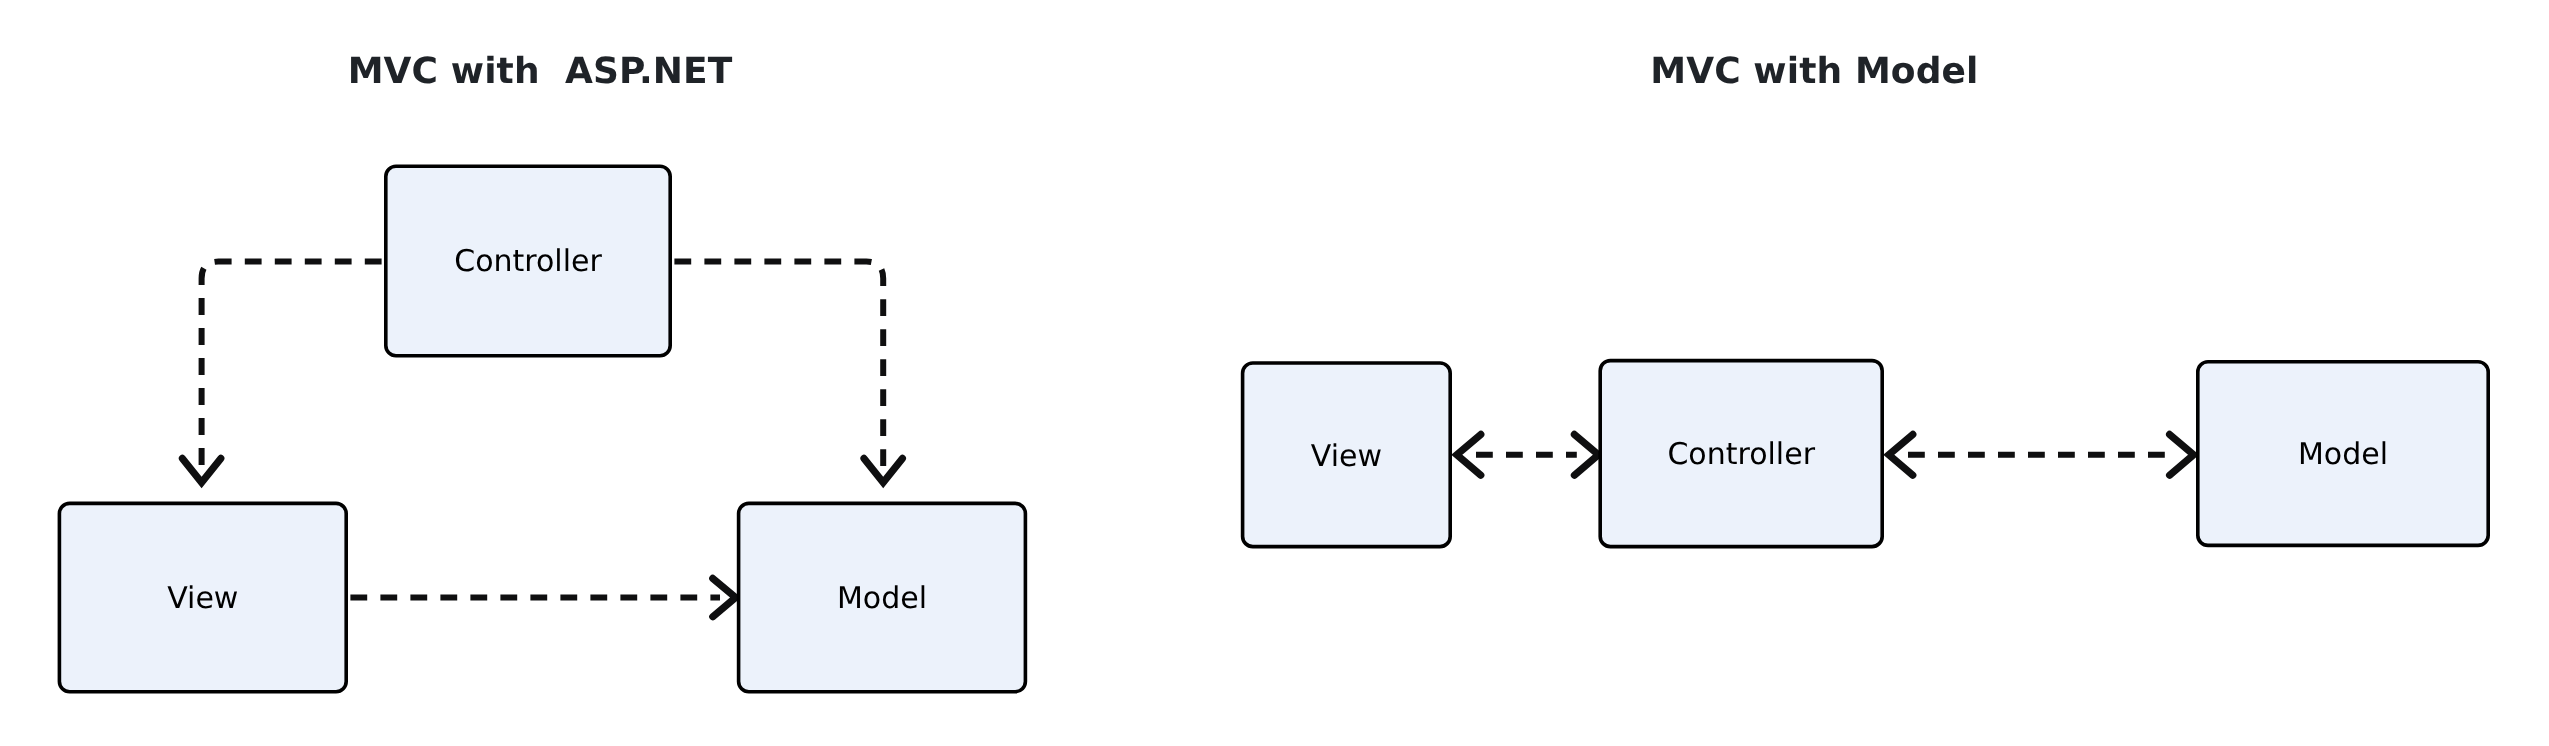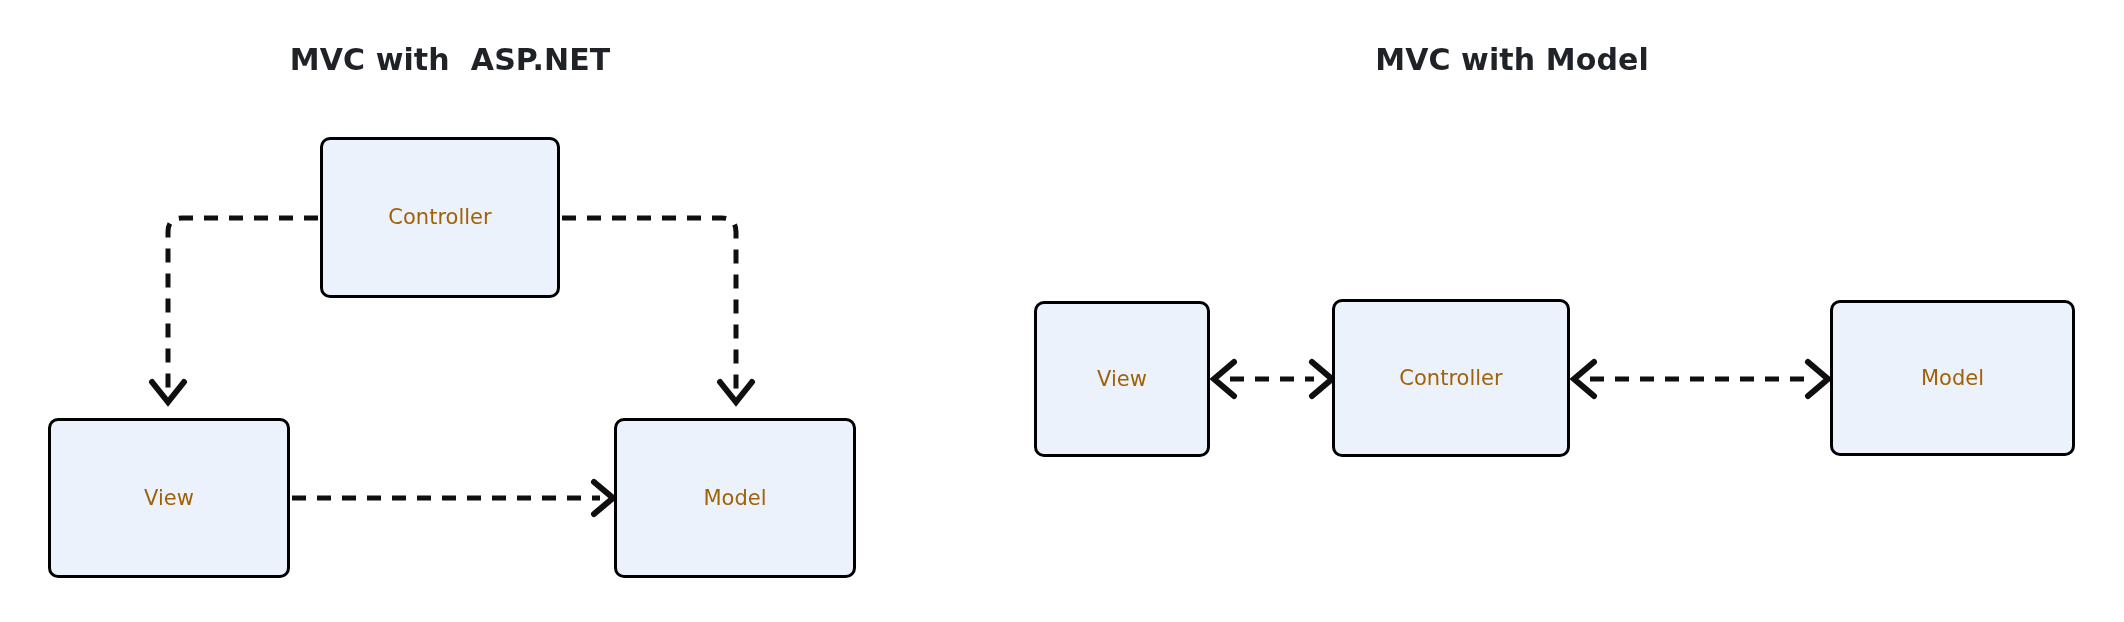--- a/index.html
+++ b/index.html
@@ -48,22 +48,22 @@
     position: absolute;
     box-sizing: border-box;
     background: #ecf2fb;
     border: 3px solid #000000;
     border-radius: 10px;
     display: flex;
     align-items: center;
     justify-content: center;
   }
   .node-label {
-    font-size: 21px;
-    color: #a16207;
+    font-size: 25px;
+    color: #000000;
     font-family: "DejaVu Sans", "Liberation Sans", sans-serif;
     line-height: 1;
     white-space: nowrap;
     user-select: none;
   }
 
   
   #aspnet-controller { left: 320px; top: 137px; width: 240px; height: 161px; }
   #aspnet-view       { left: 48px;  top: 418px; width: 242px; height: 160px; }
   #aspnet-model      { left: 614px; top: 418px; width: 242px; height: 160px; }

